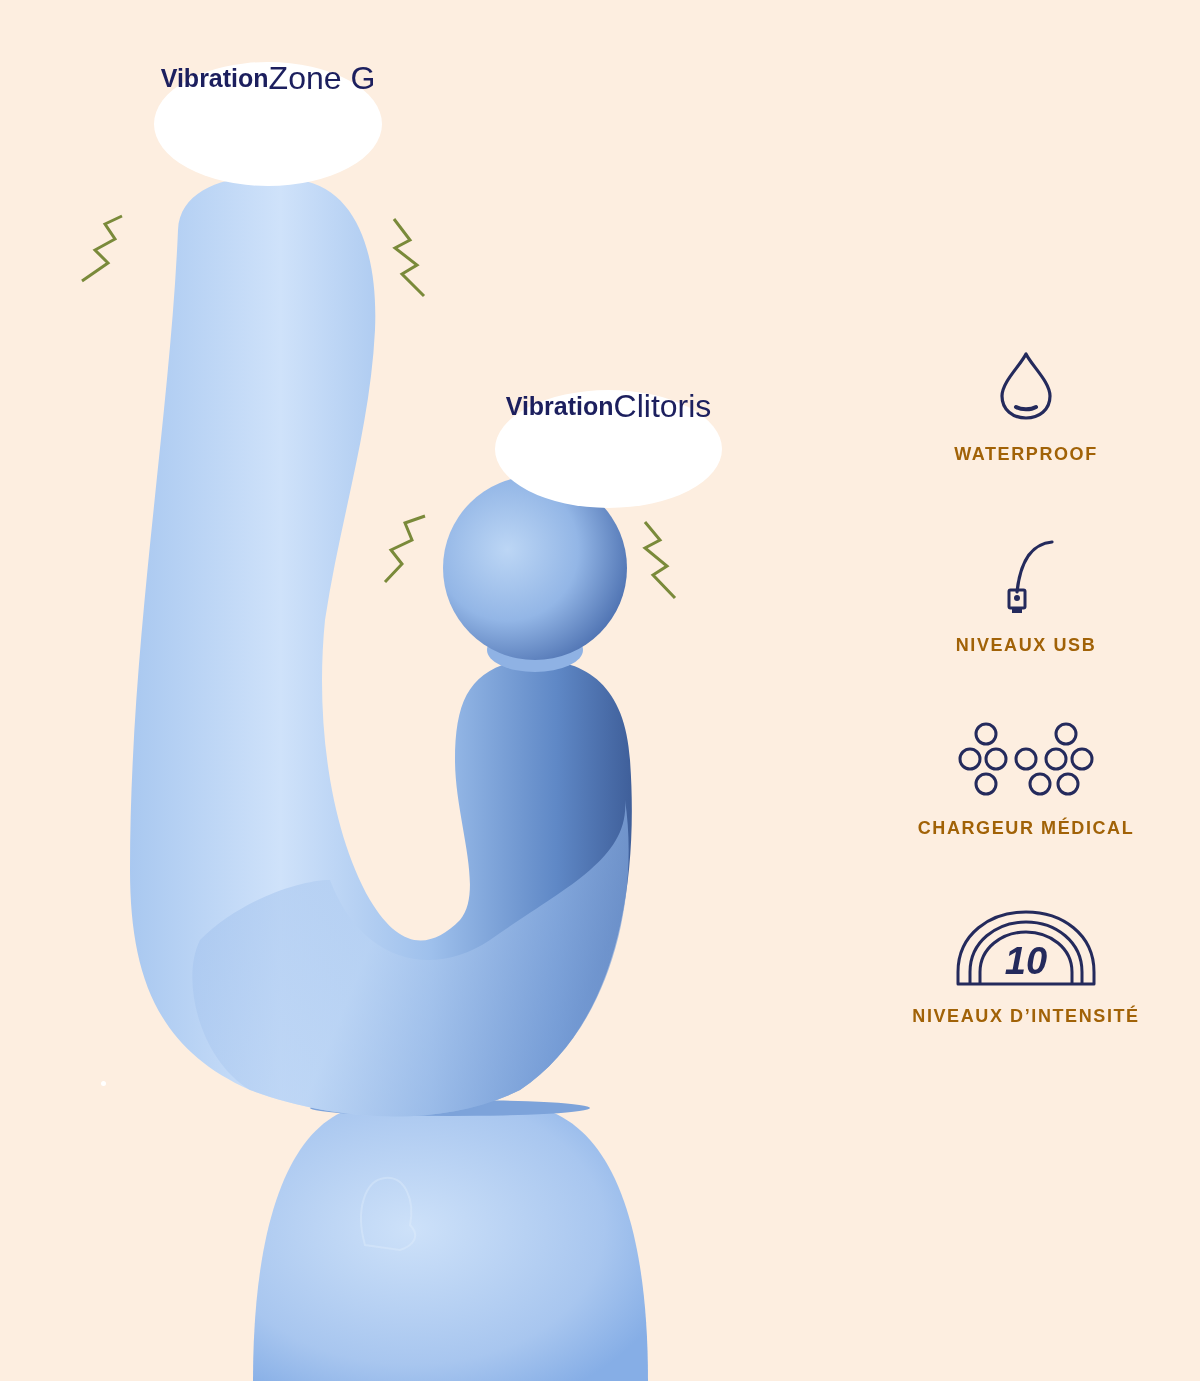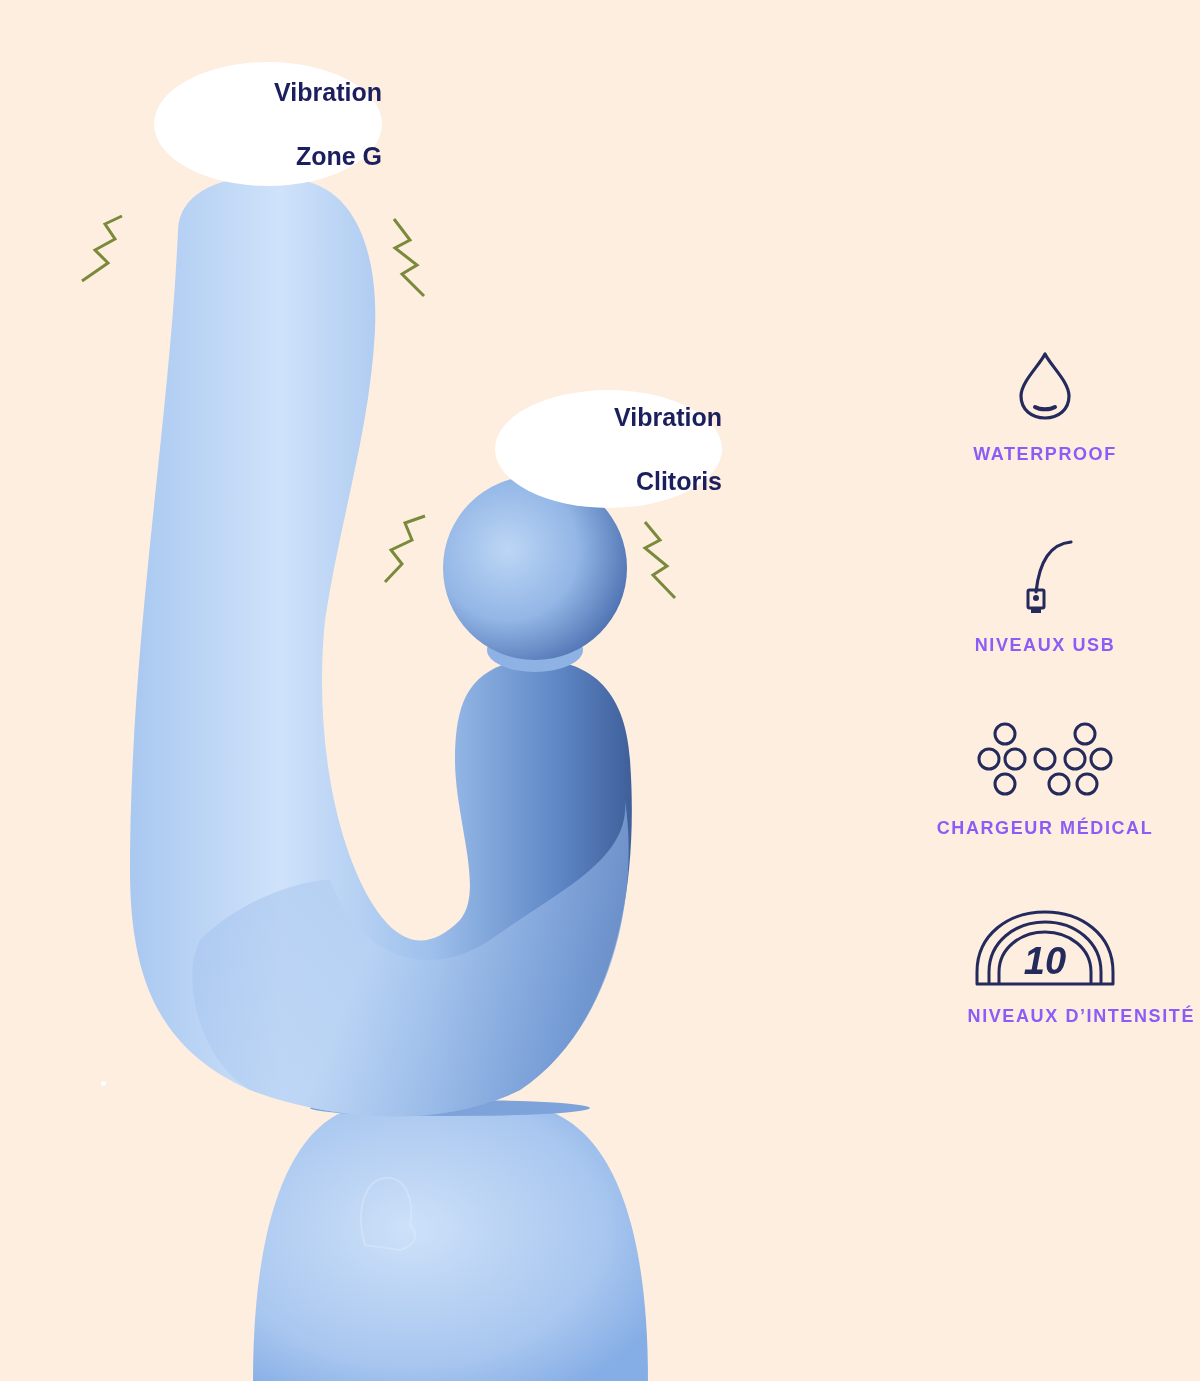--- a/index.html
+++ b/index.html
@@ -1,21 +1,21 @@
 <!DOCTYPE html>
 <html><head>
 <meta charset="utf-8">
 <style>
   html, body { margin: 0; padding: 0; }
   body { width: 1200px; height: 1381px; background: #fdeee0; position: relative; overflow: hidden; font-family: "Liberation Sans", sans-serif; }
   .product { position: absolute; left: 0; top: 0; }
-  .bubble { position: absolute; background: #ffffff; border-radius: 50%; display: flex; flex-direction: column; align-items: flex-end; justify-content: center; color: #1c1f5e; text-align: center; }
+  .bubble { position: absolute; background: #ffffff; border-radius: 50%; display: flex; flex-direction: row; align-items: flex-start; justify-content: center; color: #1c1f5e; text-align: center; }
   .bubble .b-title { font-weight: 700; font-size: 25px; line-height: 32px; }
-  .bubble .b-sub { font-weight: 700; font-size: 25px; line-height: 32px; margin-top: 32px; }
-  .feature { position: absolute; width: 300px; left: 895px; text-align: center; color: #8b5cf6; }
+  .bubble .b-sub { font-weight: 400; font-size: 32px; line-height: 32px; }
+  .feature { position: absolute; width: 300px; left: 876px; text-align: center; color: #a16207; }
   .feature .label { font-weight: 700; font-size: 18px; letter-spacing: 1.6px; display: block; }
   .feature svg { display: block; margin: 0 auto; }
   .dot { position: absolute; left: 101px; top: 1081px; width: 5px; height: 5px; border-radius: 50%; background: #fff; }
 </style>
 </head>
 <body>
 
 <svg class="product" width="1200" height="1381" viewBox="0 0 1200 1381">
   <defs>
     <linearGradient id="shaft" x1="0" y1="0" x2="1" y2="0">
@@ -127,14 +127,14 @@
 
 <div class="feature" style="top:910px;">
   <svg width="140" height="76" viewBox="0 0 140 76">
     <g fill="none" stroke="#242a5c" stroke-width="3">
       <path d="M2,74 L2,62 C2,24 34,2 70,2 C106,2 138,24 138,62 L138,74 Z" stroke-linejoin="round"></path>
       <path d="M14,74 L14,62 C14,32 40,12 70,12 C100,12 126,32 126,62 L126,74"></path>
       <path d="M24,74 L24,62 C24,38 46,22 70,22 C94,22 116,38 116,62 L116,74"></path>
     </g>
     <text x="70" y="64" text-anchor="middle" font-family="'Liberation Sans', sans-serif" font-weight="700" font-style="italic" font-size="38" fill="#242a5c">10</text>
   </svg>
-  <span class="label" style="margin-top:20px;text-align:right;">NIVEAUX D’INTENSITÉ</span>
+  <span class="label" style="margin-top:20px;">NIVEAUX D’INTENSITÉ</span>
 </div>
 
 </body></html>

